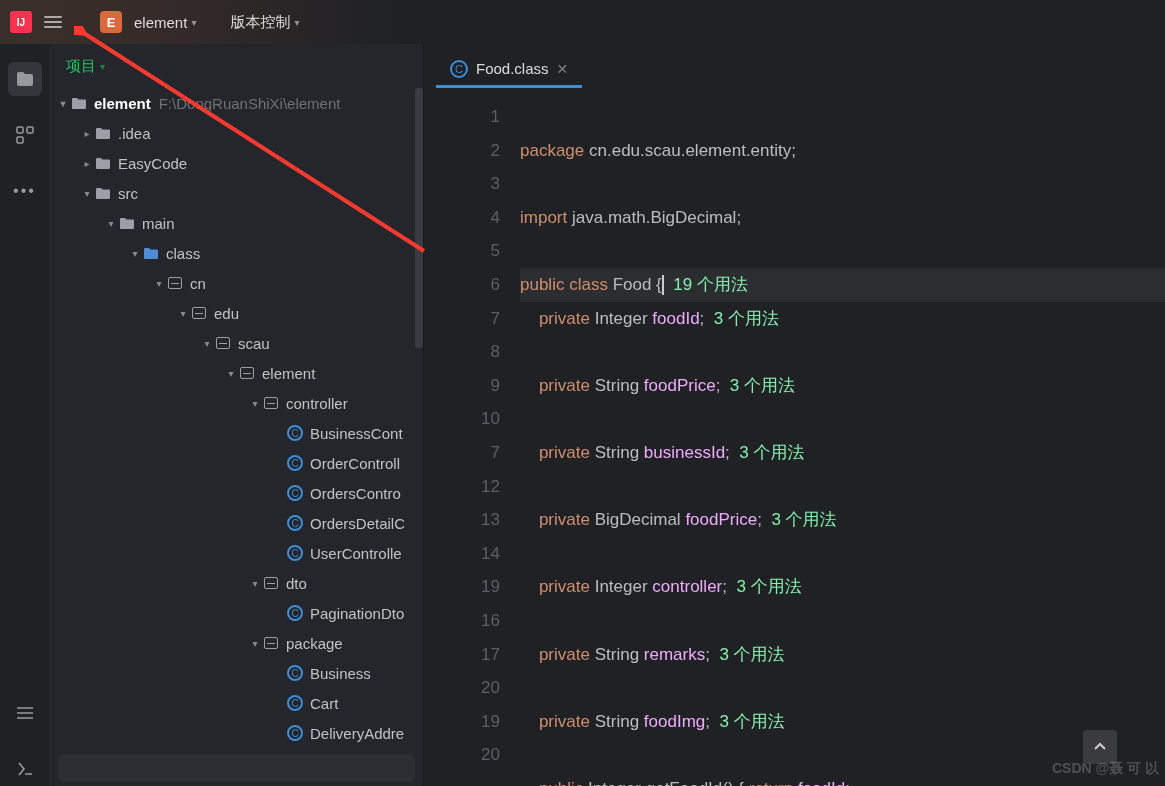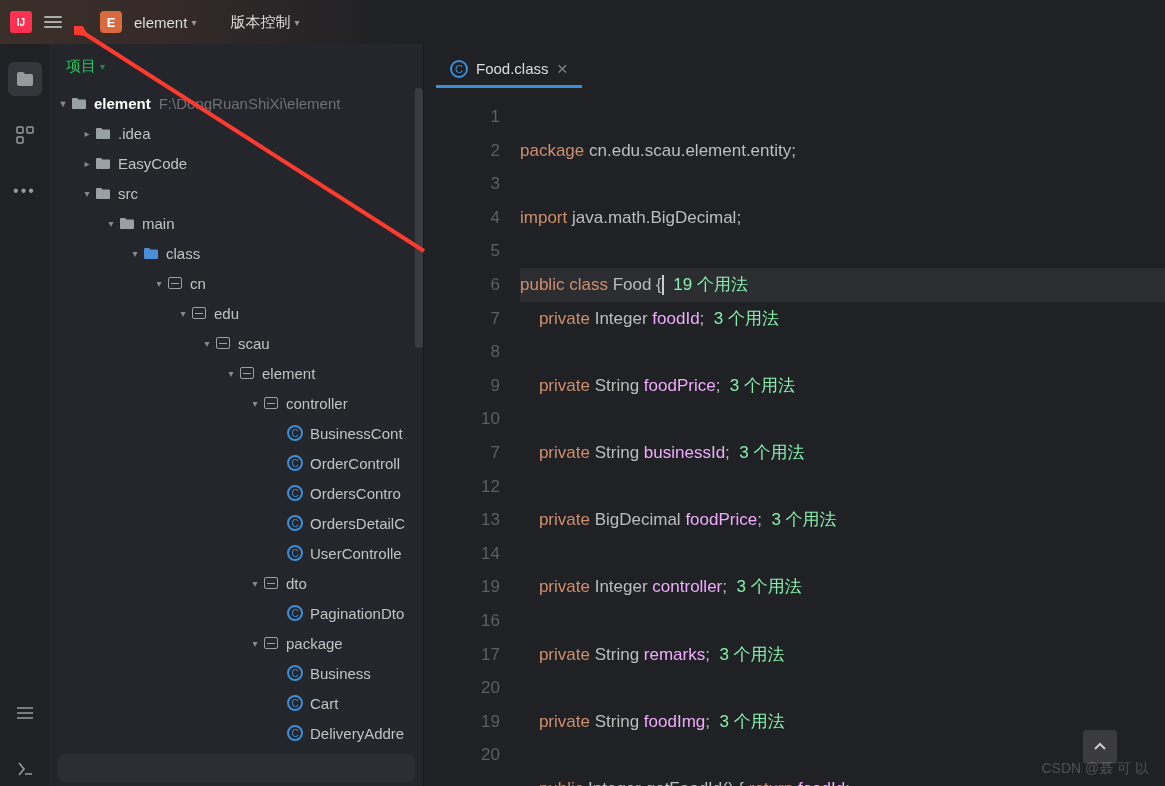--- a/index.html
+++ b/index.html
@@ -34,21 +34,21 @@
 .editor { flex:1; background:#1f2125; display:flex; flex-direction:column; overflow:hidden;}
 .tabs { height:44px; display:flex; align-items:flex-end; padding-left:12px;}
 .tab { height:36px; display:flex; align-items:center; gap:8px; padding:0 14px; color:#ddd; font-size:15px; border-bottom:3px solid #3b8ed8;}
 .tab .close{opacity:.5;font-size:14px;}
 .gutter-and-code{flex:1; display:flex; overflow:hidden;}
 .gutter{width:96px; text-align:right; padding:12px 20px 12px 0; color:#5c5f66; font-family:"JetBrains Mono",Consolas,monospace; font-size:17px; line-height:33.6px;}
 .code{flex:1; padding:12px 0; font-family:"JetBrains Mono",Consolas,monospace; font-size:17px; line-height:33.6px; white-space:pre; overflow:hidden;}
 .kw{color:#cf8e6d;} .id{color:#f0abfc;text-align:right;} .pl{color:#bdbdbd;} .hint{color:#86efac;} .cur-line{background:#2b2d31; display:inline-block; width:100%;}
 .caret{border-left:2px solid #ccc; display:inline-block; height:20px; vertical-align:middle;}
 .arrow{position:absolute;top:26px;left:74px;width:360px;height:230px;pointer-events:none;}
-.watermark{position:absolute;right:16px;bottom:8px;color:rgba(220,220,220,.25);font-size:14px;}
+.watermark{position:absolute;right:6px;bottom:8px;color:rgba(220,220,220,.25);font-size:14px;font-weight:bold;}
 .scroll-top-btn{position:absolute;right:48px;bottom:22px;width:34px;height:34px;background:rgba(80,80,85,.55);border-radius:4px;display:flex;align-items:center;justify-content:center;color:#ccc;}
 </style>
 </head>
 <body>
 
 <div class="titlebar">
   <div class="ij-icon"></div>
   <div class="hamburger">
       <span></span>
       <span></span>

